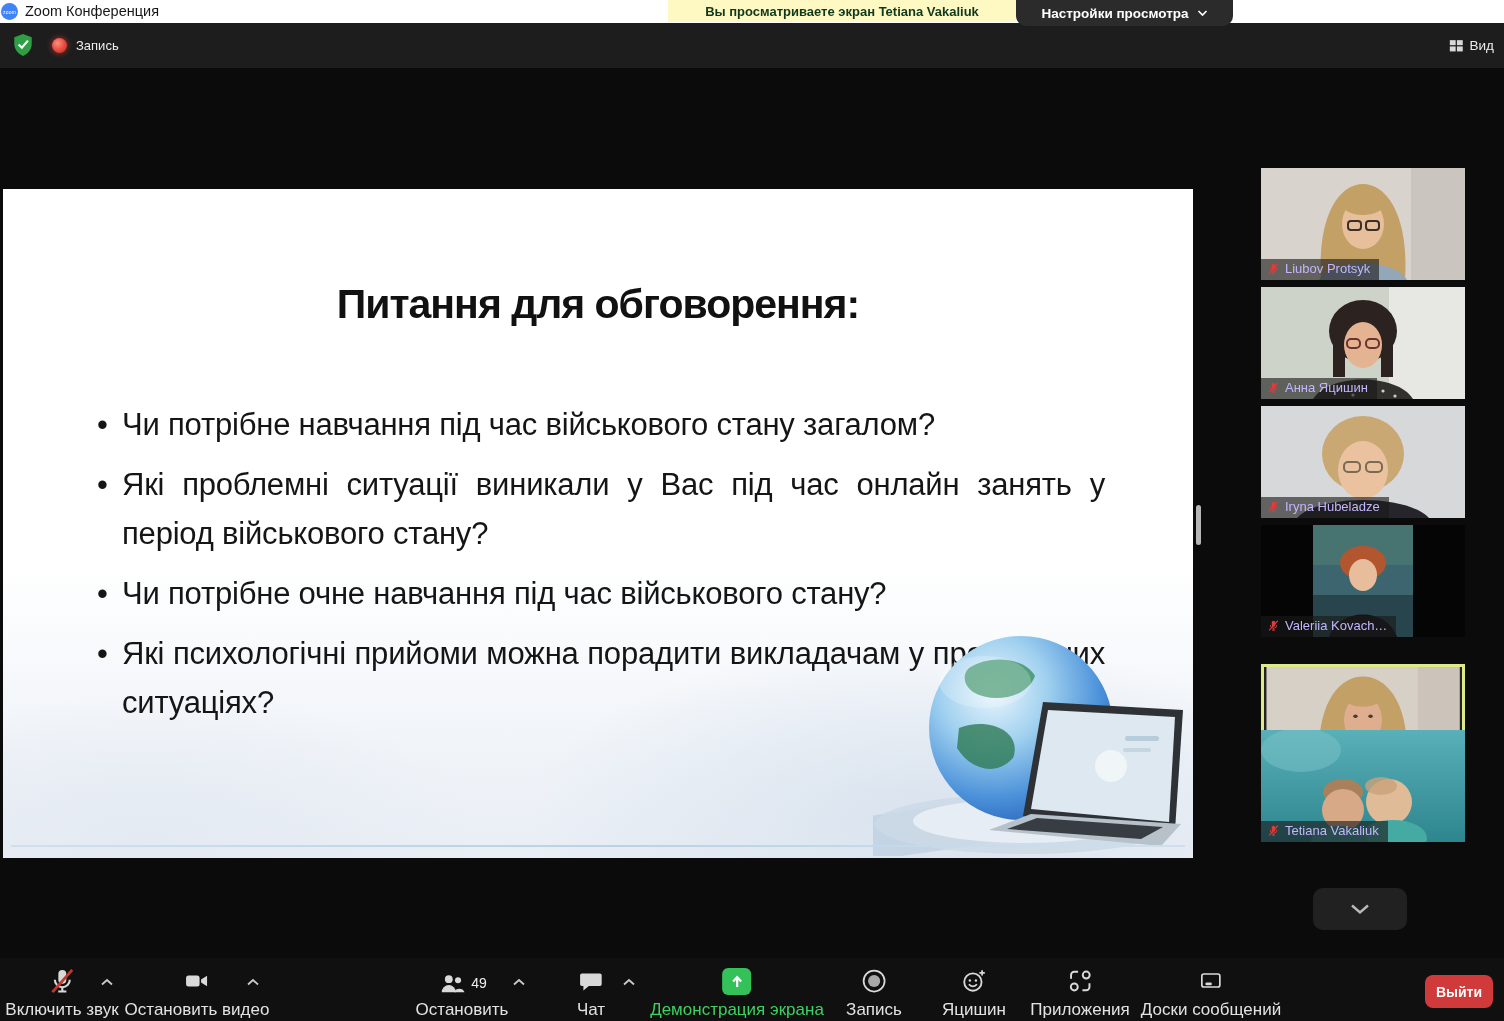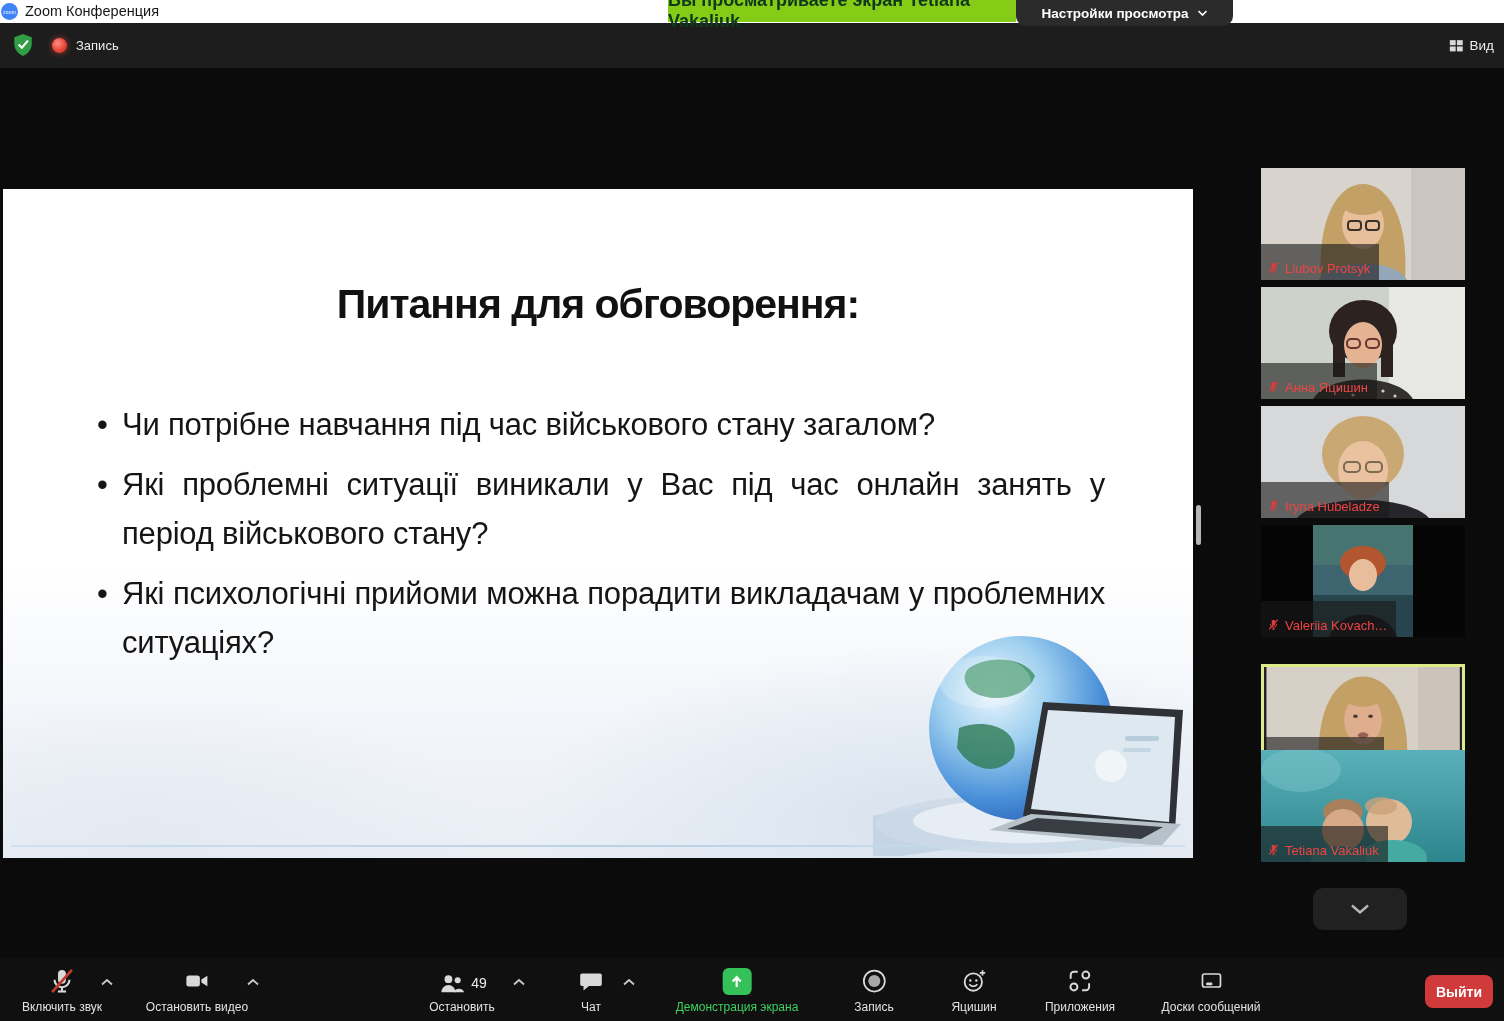--- a/index.html
+++ b/index.html
@@ -7,23 +7,23 @@
               font-family:"Liberation Sans", sans-serif; }
   .stage { position:relative; width:1389px; height:1021px; background:#0b0b0b; }
 
   
   .titlebar { position:absolute; left:0; top:0; width:1504px; height:23px; background:#ffffff; z-index:5; }
   .app-icon { position:absolute; left:1px; top:3px; width:17px; height:17px; border-radius:50%;
               background:#3f83f8; display:flex; align-items:center; justify-content:center; }
   .app-icon span { color:#fff; font-size:5px; letter-spacing:.2px; }
   .app-title { position:absolute; left:25px; top:0; height:23px; line-height:23px;
                font-size:14.5px; color:#161616; }
-  .banner { position:absolute; left:668px; top:0; width:348px; height:22px; background:#84cc16;
+  .banner { position:absolute; left:668px; top:0; width:348px; height:22px; background:#fef9c3;
             display:flex; align-items:center; justify-content:center;
-            color:#10381c; font-size:18px; font-weight:700; }
+            color:#10381c; font-size:13px; font-weight:700; }
   .view-settings { position:absolute; left:1016px; top:0; width:217px; height:26px; background:#2b2b2b;
             border:none; border-radius:0 0 10px 10px; display:flex; align-items:center; justify-content:center;
             gap:8px; color:#fff; font-size:13.5px; font-weight:700; cursor:pointer;
             font-family:"Liberation Sans", sans-serif; }
 
   
   .meetingbar { position:absolute; left:0; top:23px; width:1504px; height:45px; background:#1d1d1d; z-index:4; }
   .shield-btn { position:absolute; left:11px; top:10px; width:24px; height:25px; background:none; border:none; cursor:pointer; }
   .rec-indicator { position:absolute; left:52px; top:0; height:45px; display:flex; align-items:center; gap:9px; }
   .rec-dot { width:15px; height:15px; border-radius:50%;
@@ -55,33 +55,33 @@
   .globe-art { position:absolute; right:0; bottom:2px; width:320px; height:240px; }
 
   
   .scroll-thumb { position:absolute; left:1196px; top:437px; width:5px; height:40px;
                   border-radius:3px; background:#c9c9c9; opacity:.9; cursor:grab; }
 
   
   .tile { position:absolute; left:1261px; width:204px; height:112px; overflow:hidden; background:#222; }
   .tile svg.avatar { position:absolute; inset:0; width:100%; height:100%; }
   .tile.active { border:3px solid #dcea8a;margin-top:20px; }
-  .name-tag { position:absolute; left:0; bottom:0; display:inline-flex; gap:5px;
-              padding:17px 9px 4px 6px; background:rgba(26,26,26,.62); color:#ef4444;
+  .name-tag { position:absolute; left:0; bottom:0; display:inline-flex; align-items:center; gap:5px;
+              padding:2px 9px 4px 6px; background:rgba(26,26,26,.62); color:#c4b5fd;
               font-size:13px; white-space:nowrap; max-width:100%; }
   .more-btn { position:absolute; left:1313px; top:820px; width:94px; height:42px; background:#212121;
               border:none; border-radius:10px; display:flex; align-items:center; justify-content:center; cursor:pointer; }
 
   
   .toolbar { position:absolute; left:0; top:958px; width:1504px; height:63px; background:#101010; }
   .tb-item { position:absolute; top:7px; transform:translateX(-50%); display:flex; flex-direction:column;
              align-items:center; gap:3px; background:none; border:none; cursor:pointer;
              color:#dcdcdc; font-family:"Liberation Sans", sans-serif; }
   .tb-icon { height:32px; display:flex; align-items:center; justify-content:center; }
-  .tb-label { font-size:12px; color:#e2e2e2; white-space:nowrap; }
+  .tb-label { font-size:17px; color:#e2e2e2; white-space:nowrap; }
   .tb-label.green { color:#3dd160; }
   .tb-caret { position:absolute; top:17px; transform:translateX(-50%); background:none; border:none; cursor:pointer; height:14px; }
   .share-box { width:29px; height:27px; border-radius:6px; background:#35c15a;
                display:flex; align-items:center; justify-content:center; }
   .count { font-size:14px; color:#eee; margin-left:4px; position:relative; top:-6px; }
   .p-row { display:flex; align-items:flex-end; }
   .leave-btn { position:absolute; left:1425px; top:17px; width:68px; height:33px; background:#d03a3a;
                color:#fff; font-size:14px; font-weight:700; border:none; border-radius:8px; cursor:pointer;
                font-family:"Liberation Sans", sans-serif; }
 </style>
@@ -128,20 +128,21 @@
     </button>
   </div>
 
   <div class="content">
 
     <div class="slide">
       <h1 class="slide-title">Питання для обговорення:</h1>
       <ul class="slide-bullets">
         <li>Чи потрібне навчання під час військового стану загалом?</li>
         <li>Які проблемні ситуації виникали у Вас під час онлайн занять у період військового стану?</li>
+        <li>Чи потрібне очне навчання під час військового стану?</li>
         <li>Які психологічні прийоми можна порадити викладачам у проблемних ситуаціях?</li>
       </ul>
       <svg class="globe-art" viewBox="0 0 320 240">
         <defs>
           <radialGradient id="gGlobe" cx="35%" cy="30%" r="78%">
             <stop offset="0%" stop-color="#ecf6fd"></stop>
               <stop offset="38%" stop-color="#9fd0ef"></stop>
             <stop offset="75%" stop-color="#4a90d9"></stop>
               <stop offset="100%" stop-color="#2b62b8"></stop>
           </radialGradient>
@@ -274,21 +275,21 @@
         <ellipse cx="94" cy="52" rx="2.4" ry="1.8" fill="#4a3a30"></ellipse>
         <ellipse cx="110" cy="52" rx="2.4" ry="1.8" fill="#4a3a30"></ellipse>
         <ellipse cx="102" cy="72" rx="5.5" ry="3" fill="#9c5f55"></ellipse>
         <path d="M82 112 C86 96 118 96 122 112 Z" fill="#d8b296"></path>
       </svg>
       <div class="name-tag">
         <span>Теодозія Яцишин</span>
       </div>
     </div>
 
-    <div class="tile" style="top:682px">
+    <div class="tile" style="top:662px">
       <svg class="avatar" viewBox="0 0 204 112">
         <defs>
           <linearGradient id="gTeal" x1="0" y1="0" x2="0" y2="1">
             <stop offset="0%" stop-color="#5ab0b8"></stop>
               <stop offset="100%" stop-color="#2d858e"></stop>
           </linearGradient>
         </defs>
         <rect width="204" height="112" fill="url(#gTeal)"></rect>
         <ellipse cx="40" cy="20" rx="40" ry="22" fill="#7cc4ca" opacity="0.5"></ellipse>
         <ellipse cx="82" cy="62" rx="20" ry="13" fill="#a8805c"></ellipse>

